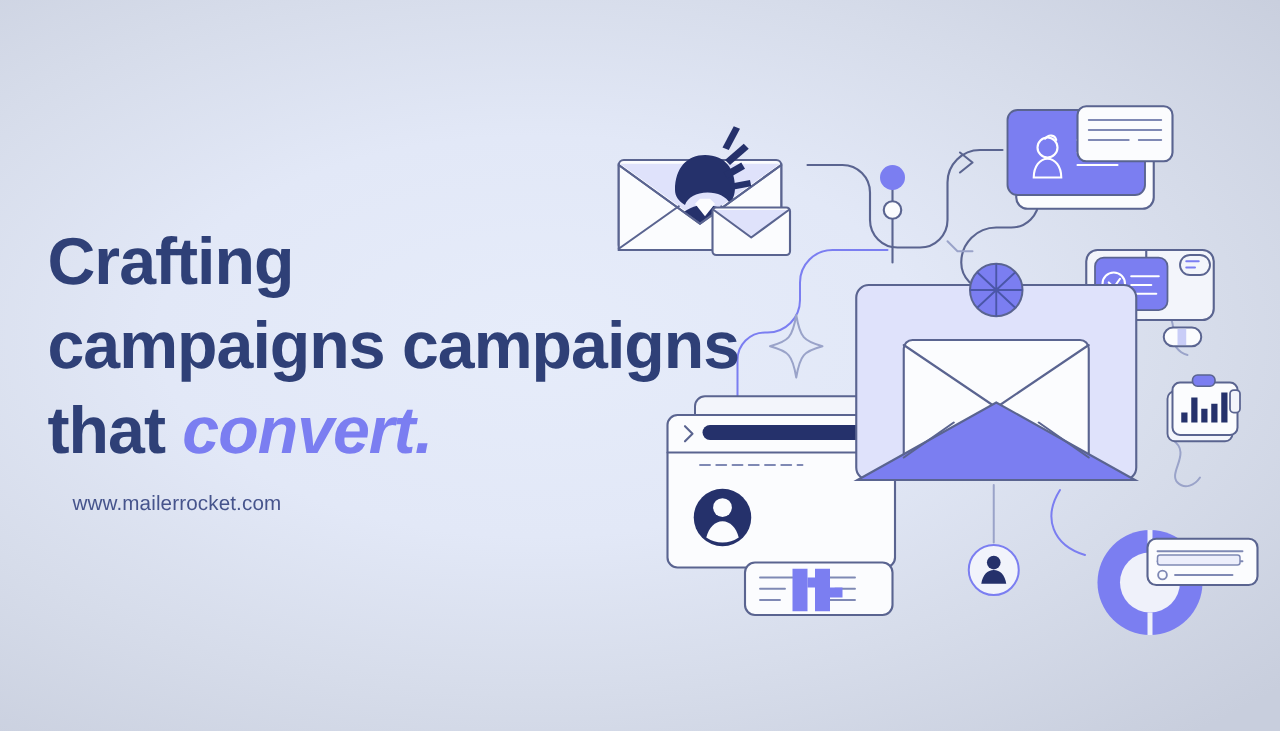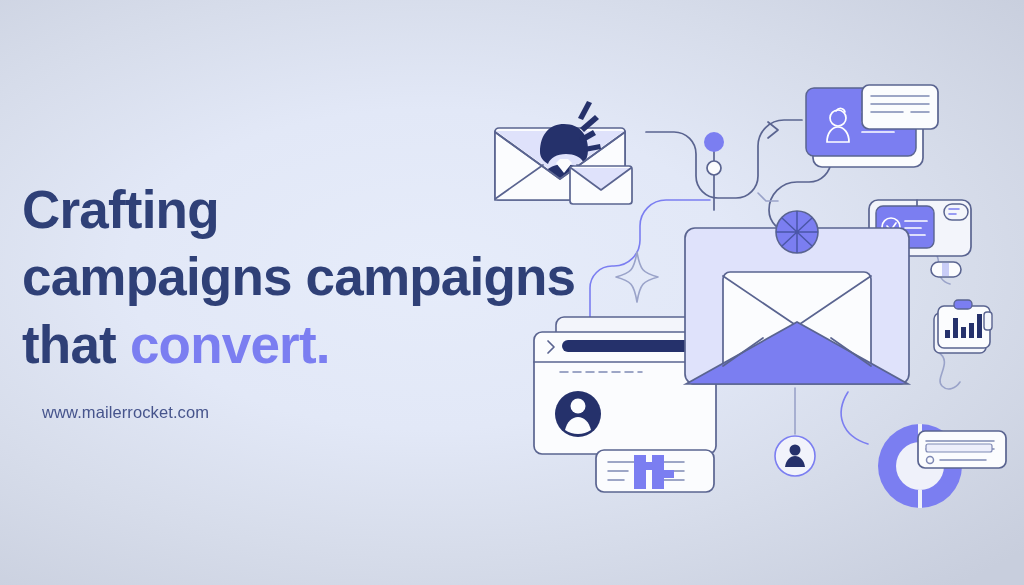--- a/index.html
+++ b/index.html
@@ -15,34 +15,34 @@
     position:relative;
     width:1024px; height:585px;
     background:
       radial-gradient(ellipse 78% 72% at 42% 46%, #e6ecfa 0%, #e2e8f7 38%, #d6dcea 68%, #c8cedd 100%);
     overflow:hidden;
   }
 
   
   #copy {
     position:absolute;
-    left:22px; top:176px;
+    left:38px; top:176px;
     width:600px;
   }
   .headline {
     font-size:53px;
     line-height:1.27;
     font-weight:bold;
     color:#2f4077;
     letter-spacing:-0.8px;
     white-space:nowrap;
   }
-  .headline .accent { color:#7b7ef1; }
+  .headline .accent { color:#7b7ef1;font-style:italic; }
   .site-url {
-    margin-top:25px;
+    margin-top:16px;
     margin-left:20px;
     font-size:16.5px;
     color:#46548c;
     letter-spacing:0.1px;
   }
 
   
   #art {
     position:absolute;
     left:0; top:0;

